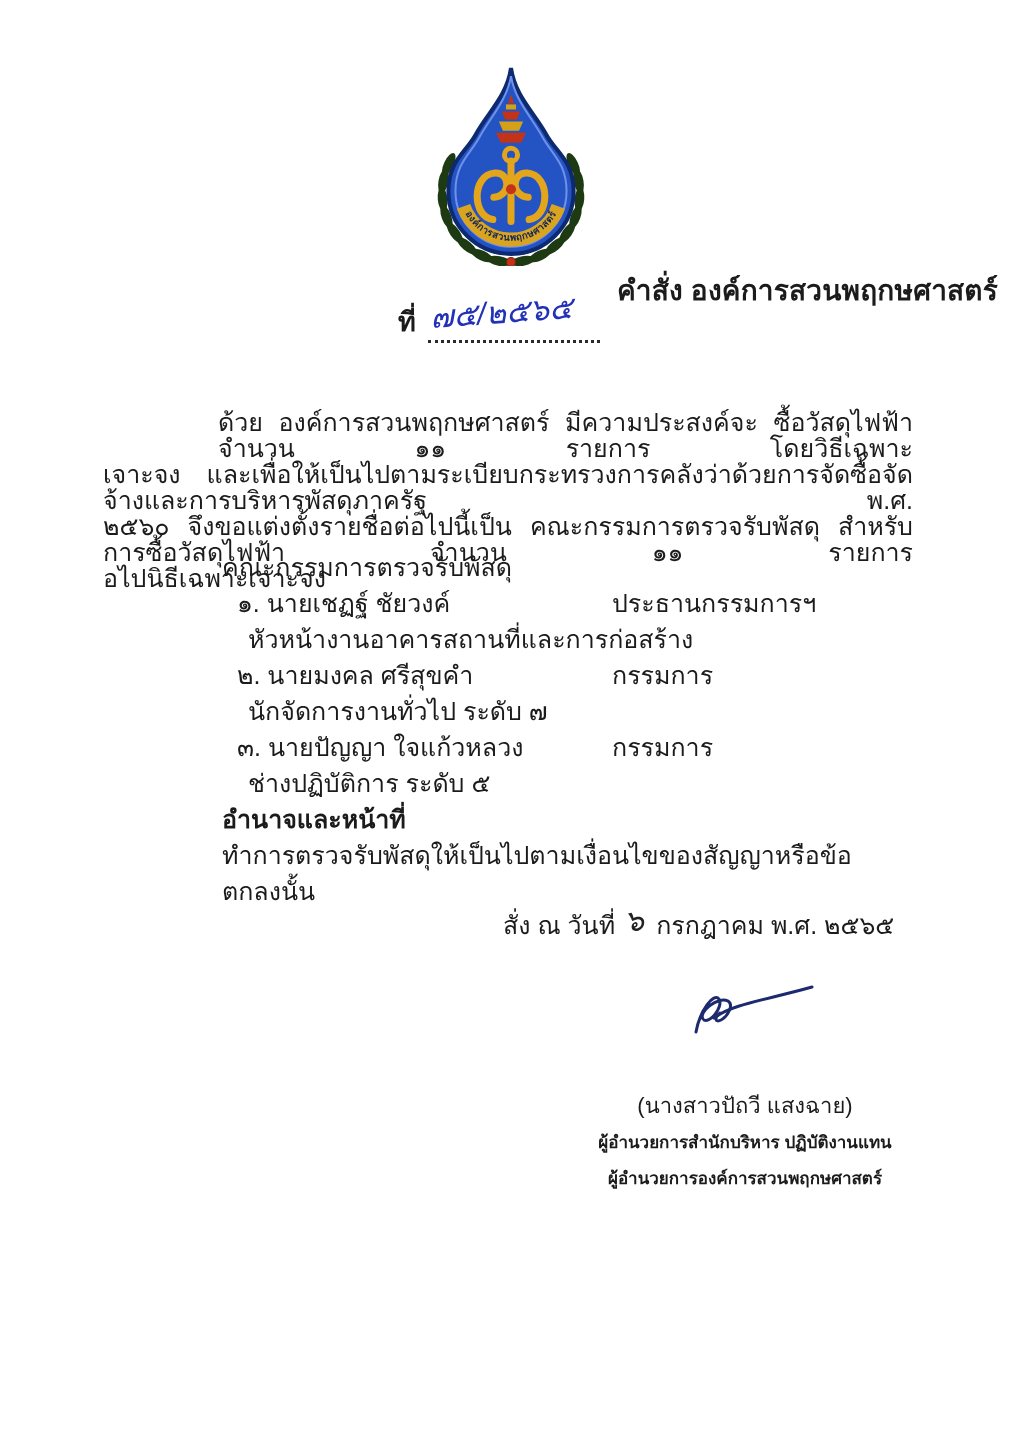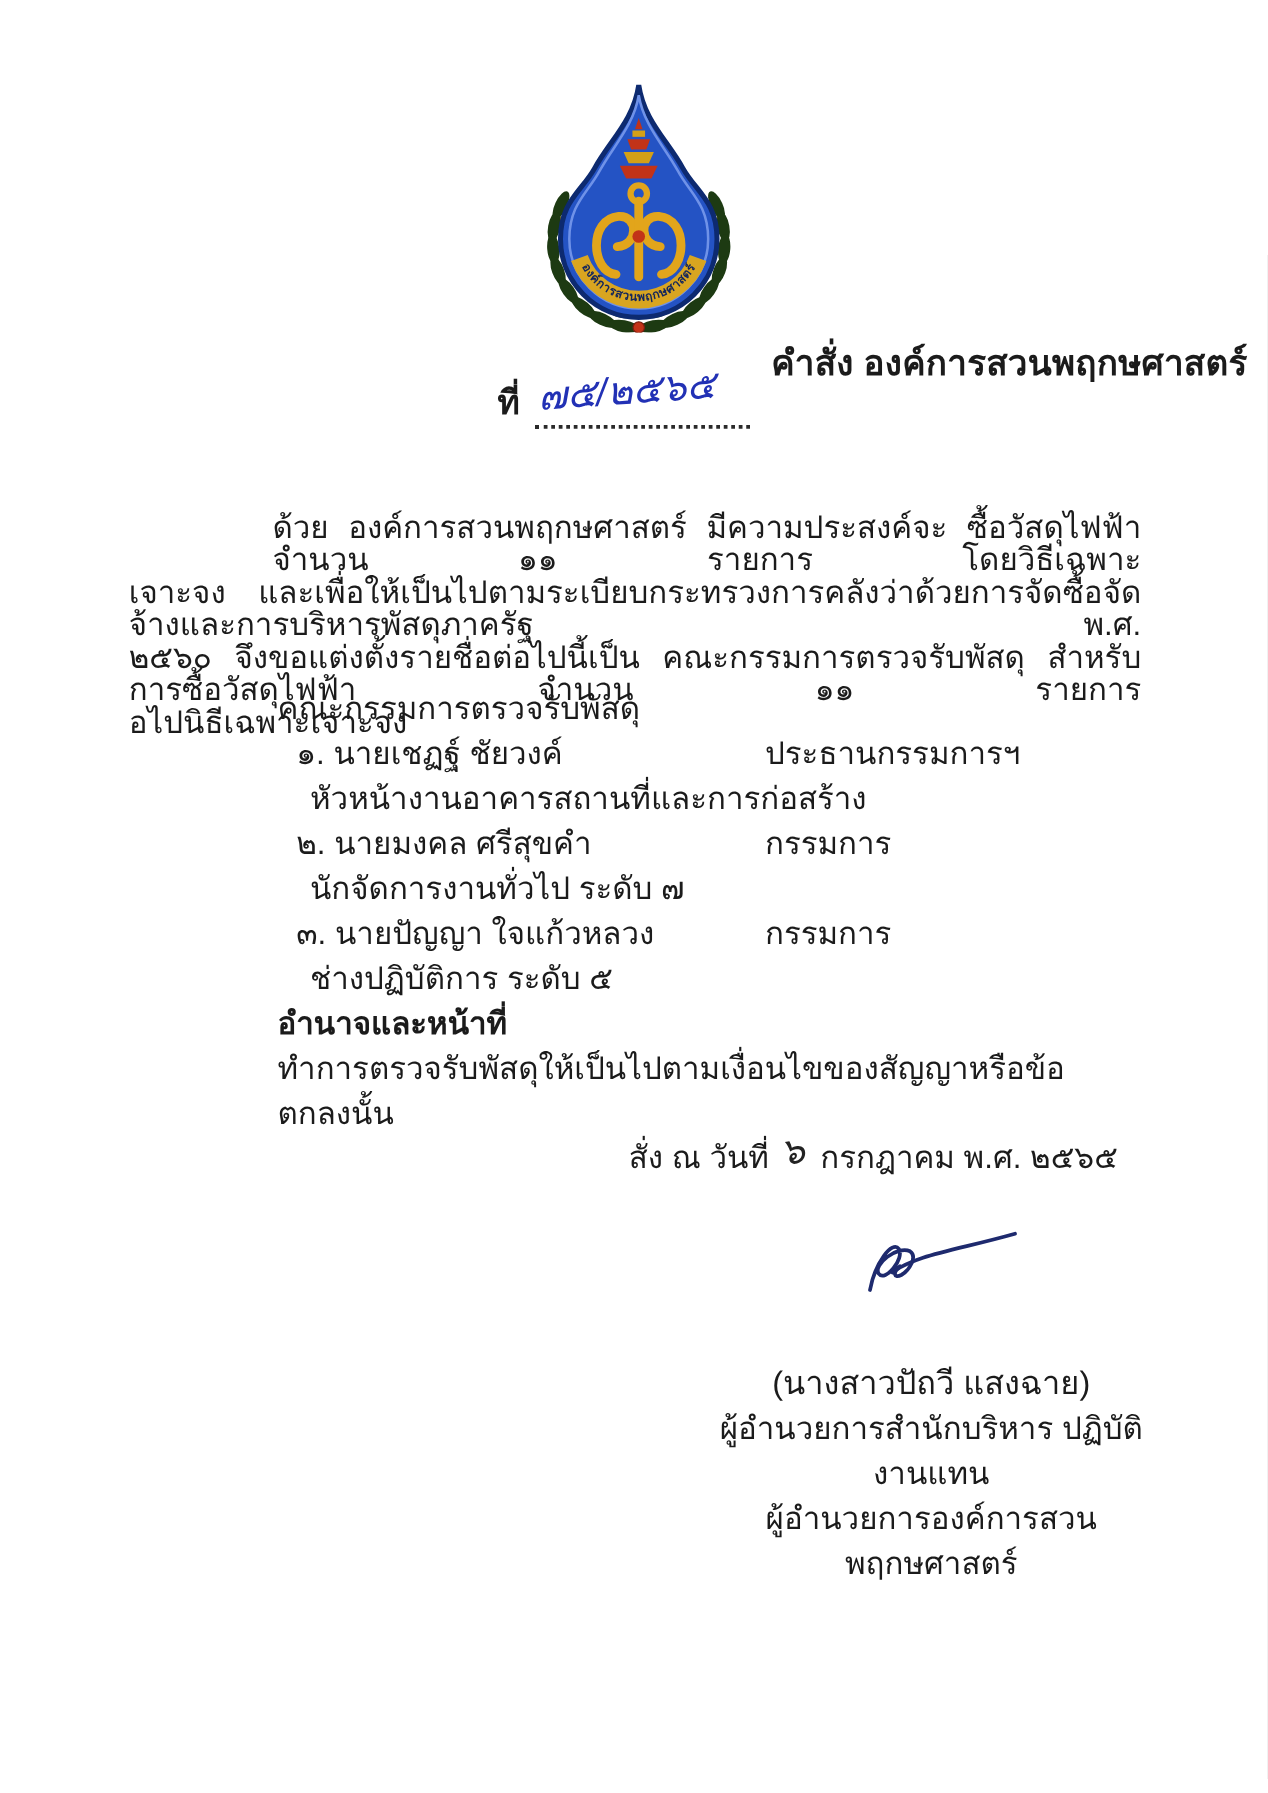--- a/index.html
+++ b/index.html
@@ -42,22 +42,22 @@
   
   .order-date{top:900px;left:503px;font-size:25px;white-space:nowrap;}
   .date-handwritten{
     display:inline-block;font-size:30px;font-style:italic;color:#222;
     transform:rotate(-10deg) translateY(-3px);margin:0 12px 0 10px;
   }
 
   
   .sig-block{top:982px;left:565px;width:360px;text-align:center;}
   .sig-svg{display:block;margin:0 auto 4px auto;}
-  .sig-name{font-size:26px;line-height:38px;margin-top:47px;}
-  .sig-title{font-size:25px;line-height:36px;}
+  .sig-name{font-size:22px;line-height:38px;margin-top:47px;}
+  .sig-title{font-size:17px;line-height:36px;font-weight:bold;}
 
   .logo-wrap{top:62px;left:420px;width:182px;height:204px;}
 </style>
 </head>
 <body>
 
 <div class="page">
 
   <div class="abs logo-wrap">
     <svg width="182" height="204" viewBox="0 0 180 202">

